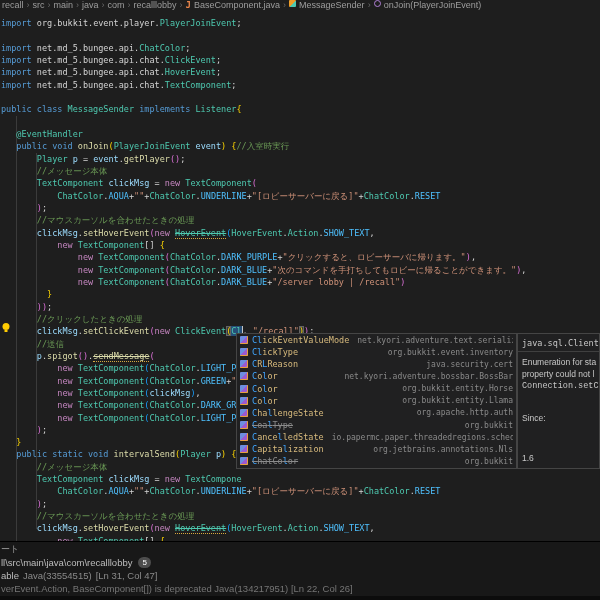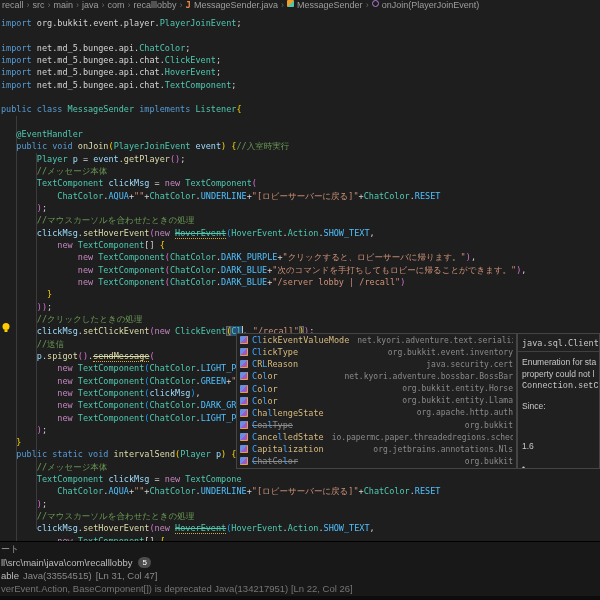--- a/index.html
+++ b/index.html
@@ -54,21 +54,21 @@
   .sdt{margin-left:auto;padding-left:8px;color:#8a8a8a;font-size:8px;white-space:nowrap;overflow:hidden}
   .sel .sdt{color:#d7ba7d}
 
   
   #docpanel{position:absolute;left:517px;top:333px;width:83px;height:136px;background:#202021;
     border:1px solid #454545;box-sizing:border-box;overflow:hidden;font-size:8.5px;color:#c8c8c8;z-index:5}
   #doc-header{font-family:"DejaVu Sans Mono",monospace;padding:4px 4px 3px 4px;
     border-bottom:1px solid #404040;white-space:nowrap}
   #doc-body{padding:4px;line-height:12px;white-space:nowrap}
   .doc-code{font-family:Liberation Mono, monospace}
-  .doc-since{margin-top:8px}
+  .doc-since{margin-top:20px}
   .doc-sinceval{margin-top:28px}
   .doc-bullet{margin-top:10px}
 
   
   #panel{position:absolute;top:541px;left:0;width:600px;height:59px;background:#181818;border-top:1px solid #000}
   #panel-tabs{height:14px;display:flex;align-items:center;padding-left:1px;font-size:9px;color:#969696}
   .prow{height:13px;line-height:13px;font-size:9.5px;color:#bdbdbd;white-space:nowrap;overflow:hidden;padding-left:1px}
   .badge{display:inline-block;margin-left:6px;background:#4d4d4d;color:#fff;border-radius:7px;
     font-size:8px;line-height:11px;padding:0 4px;vertical-align:1px}
   .psrc,.ploc{color:#8a8a8a;margin-left:4px}
@@ -85,21 +85,21 @@
     <span class="bc-sep">›</span>
     <span class="bc-item">main</span>
     <span class="bc-sep">›</span>
     <span class="bc-item">java</span>
     <span class="bc-sep">›</span>
     <span class="bc-item">com</span>
     <span class="bc-sep">›</span>
     <span class="bc-item">recalllobby</span>
     <span class="bc-sep">›</span>
     <span class="bc-ic ic-java">J</span>
-    <span class="bc-item">MessageSender.java</span>
+    <span class="bc-item">BaseComponent.java</span>
     <span class="bc-sep">›</span>
     <span class="bc-ic ic-class"></span>
     <span class="bc-item">MessageSender</span>
     <span class="bc-sep">›</span>
     <span class="bc-ic ic-method"></span>
     <span class="bc-item">onJoin(PlayerJoinEvent)</span>
   </div>
 
 <div id="editor">
   <div class="guide" style="left:16px;top:102px;height:425px"></div>

